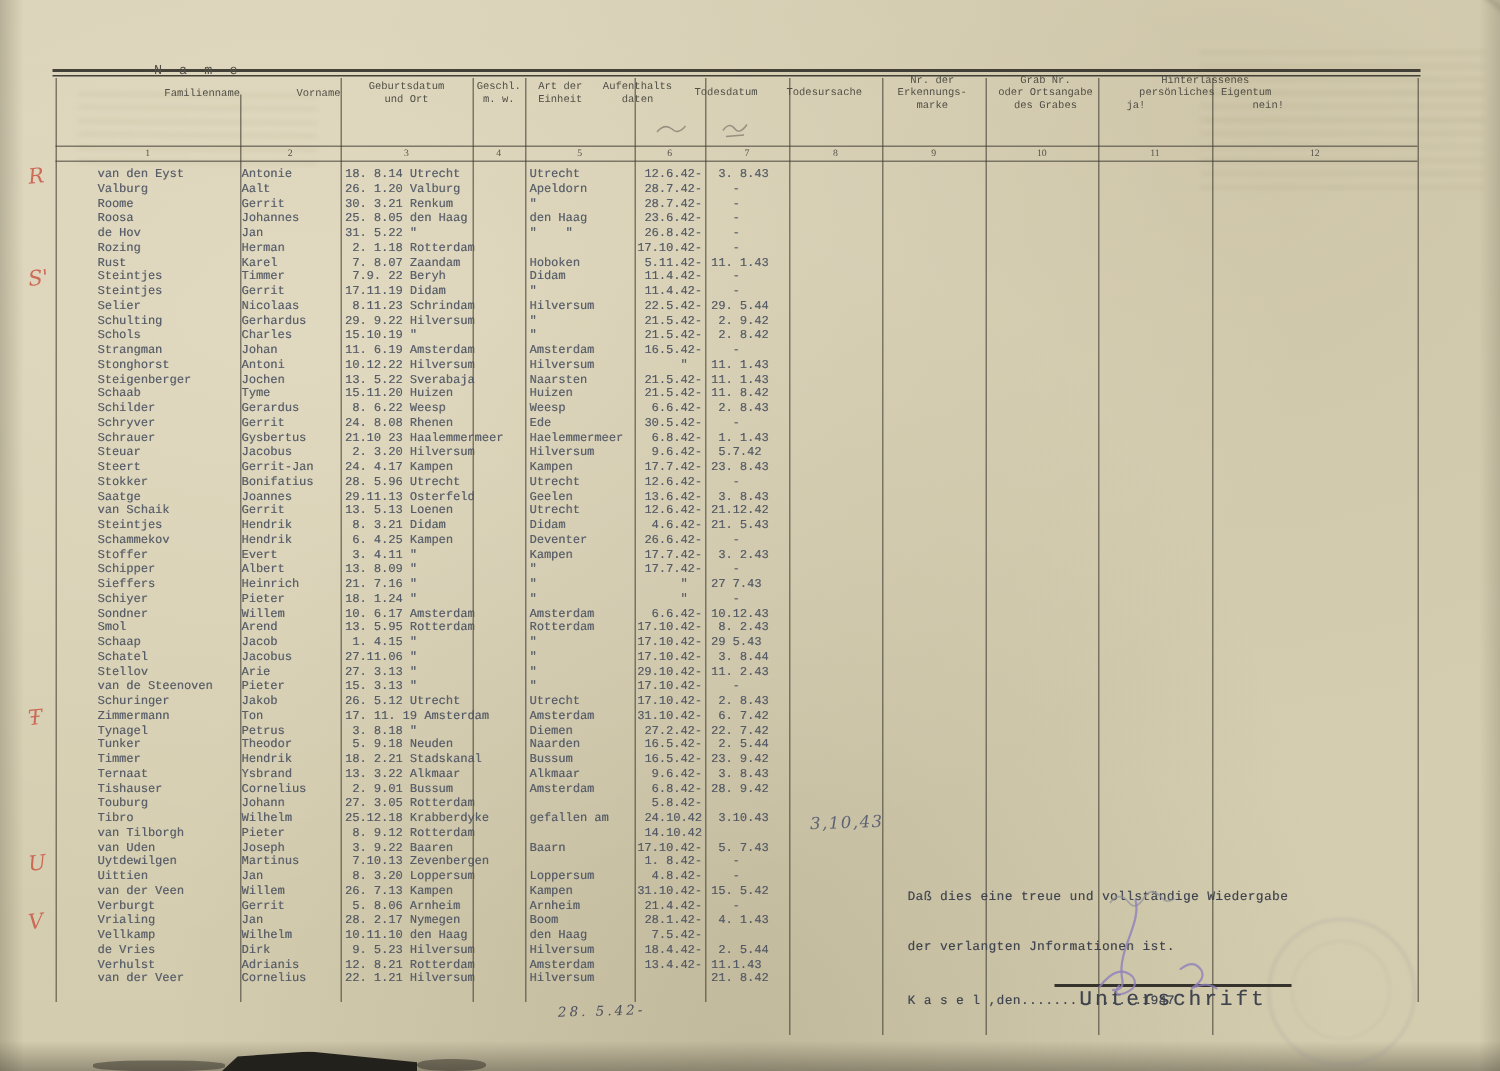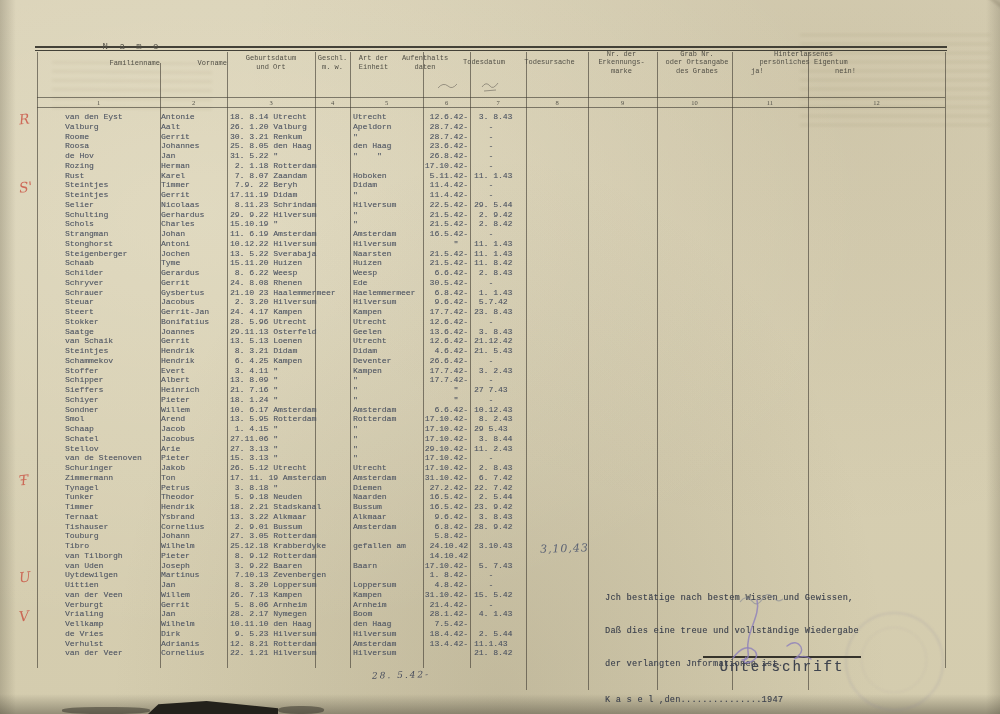--- a/index.html
+++ b/index.html
@@ -788,21 +788,20 @@
     <div class="cell c-heim">Hilversum</div>
     <div class="cell c-von"></div>
     <div class="cell c-bis">21. 8.42</div>
   </div>
 </div>
 
   <div class="hw" style="left:540px;top:542px;font-size:11px;letter-spacing:1px;transform:rotate(-2deg);">3,10,43</div>
   <div class="hw" style="left:372px;top:670px;font-size:9px;color:#4a4f5e;transform:rotate(-1.5deg);letter-spacing:2px;">28. 5.42-</div>
 
   <div class="cert">
-    <div>Jch bestätige nach bestem Wissen und Gewissen,</div>
     <div>Daß dies eine treue und vollständige Wiedergabe</div>
     <div>der verlangten Jnformationen ist.</div>
     <div class="dateline">K a s e l ,den...............1947</div>
   </div>
 
   <div class="sigline"></div>
   <div class="siglabel">Unterschrift</div>
 
   <svg class="scribble" style="left:695px;top:588px;" width="190" height="85" viewBox="0 0 190 85">
     <path d="M45,14 q6,-8 12,-1 q5,7 11,-3 q5,-7 11,0 q4,5 9,1" stroke="#8a8d96" stroke-width="1.2" fill="none" opacity=".65"></path>

